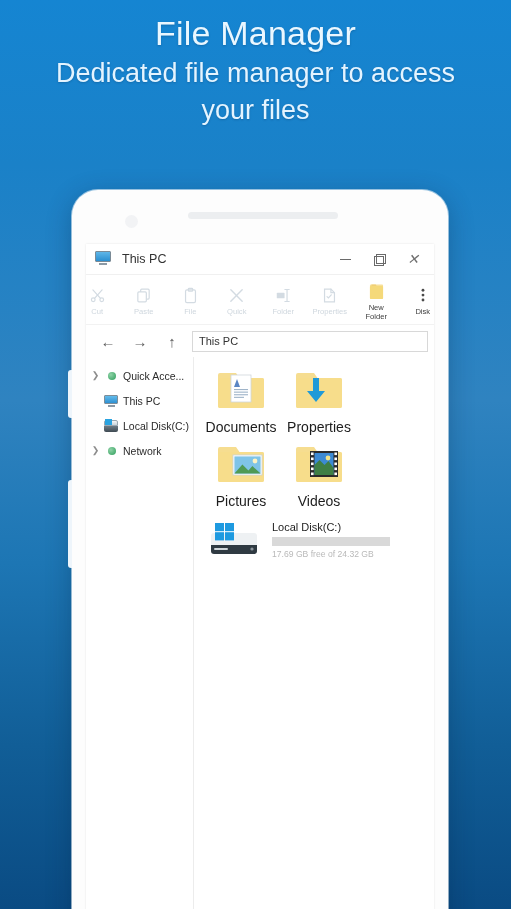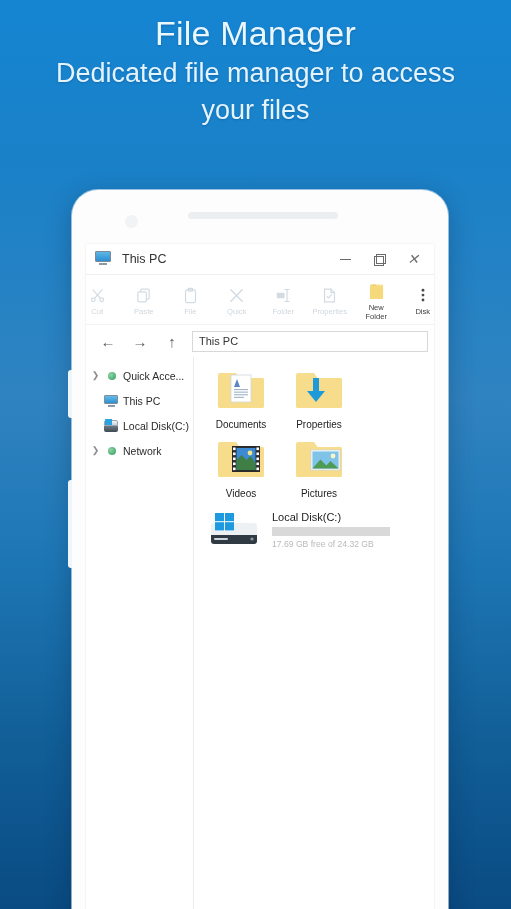--- a/index.html
+++ b/index.html
@@ -254,21 +254,21 @@
   .grid {
     display: flex; flex-wrap: wrap;
     padding-left: 8px;
   }
   .tile {
     width: 78px;
     display: flex; flex-direction: column; align-items: center;
     margin-bottom: 6px;
   }
   .tile .name {
-    font-size: 10px; color: #1d1d1d; margin-top: 3px; text-align: center;
+    font-size: 14px; color: #1d1d1d; margin-top: 3px; text-align: center;
     white-space: nowrap;
   }
 
   
   .drive-row {
     display: flex; align-items: center;
     padding: 6px 14px 0 12px;
     gap: 10px;
   }
   .drive-info { flex: 1 1 auto; min-width: 0; }
@@ -490,20 +490,36 @@
 
           <div class="tile">
             <span>
               <svg width="50" height="45" viewBox="0 0 50 45">
                 <path d="M4 6h16l3.5 5H46a2 2 0 0 1 2 2v26a2 2 0 0 1-2 2H4a2 2 0 0 1-2-2V8a2 2 0 0 1 2-2z" fill="#f6dd90"></path>
                 <rect x="2" y="11" width="46" height="30" rx="2" fill="#f7dd8b"></rect>
                 <path d="M25 11v13h6l-9 11-9-11h6V11z" fill="#1f9ad8"></path>
               </svg>
             </span>
             <span class="name">Properties</span>
+          </div>
+
+          <div class="tile">
+            <span>
+              <svg width="50" height="45" viewBox="0 0 50 45">
+                <path d="M4 6h16l3.5 5H46a2 2 0 0 1 2 2v26a2 2 0 0 1-2 2H4a2 2 0 0 1-2-2V8a2 2 0 0 1 2-2z" fill="#f6dd90"></path>
+                <rect x="2" y="11" width="46" height="30" rx="2" fill="#f7dd8b"></rect>
+                <g transform="translate(17,14)">
+                  <rect x="0" y="0" width="29" height="20" fill="#ffffff" stroke="#c9d2d9" stroke-width="0.8"></rect>
+                  <rect x="1.4" y="1.4" width="26.2" height="17.2" fill="#7fc4e8"></rect>
+                  <path d="M1.4 18.6l8-9 6 6 4-4.5 8.2 7.5z" fill="#4f9a55"></path>
+                  <circle cx="22" cy="6" r="2.4" fill="#fdf3c4"></circle>
+                </g>
+              </svg>
+            </span>
+            <span class="name">Pictures</span>
           </div>
 
           <div class="tile">
             <span>
               <svg width="50" height="45" viewBox="0 0 50 45">
                 <path d="M4 6h16l3.5 5H46a2 2 0 0 1 2 2v26a2 2 0 0 1-2 2H4a2 2 0 0 1-2-2V8a2 2 0 0 1 2-2z" fill="#f6dd90"></path>
                 <rect x="2" y="11" width="46" height="30" rx="2" fill="#f7dd8b"></rect>
                 <g transform="translate(16,10)">
                   <rect x="0" y="0" width="28" height="26" fill="#2b2b2b"></rect>
                   <rect x="4.5" y="2" width="19" height="22" fill="#3c8ad4"></rect>
@@ -520,36 +536,20 @@
                     <rect x="24.4" y="11.5" width="2.6" height="2.6"></rect>
                       <rect x="24.4" y="16.5" width="2.6" height="2.6"></rect>
                     <rect x="24.4" y="21.5" width="2.6" height="2.6"></rect>
                   </g>
                 </g>
               </svg>
             </span>
             <span class="name">Videos</span>
           </div>
 
-          <div class="tile">
-            <span>
-              <svg width="50" height="45" viewBox="0 0 50 45">
-                <path d="M4 6h16l3.5 5H46a2 2 0 0 1 2 2v26a2 2 0 0 1-2 2H4a2 2 0 0 1-2-2V8a2 2 0 0 1 2-2z" fill="#f6dd90"></path>
-                <rect x="2" y="11" width="46" height="30" rx="2" fill="#f7dd8b"></rect>
-                <g transform="translate(17,14)">
-                  <rect x="0" y="0" width="29" height="20" fill="#ffffff" stroke="#c9d2d9" stroke-width="0.8"></rect>
-                  <rect x="1.4" y="1.4" width="26.2" height="17.2" fill="#7fc4e8"></rect>
-                  <path d="M1.4 18.6l8-9 6 6 4-4.5 8.2 7.5z" fill="#4f9a55"></path>
-                  <circle cx="22" cy="6" r="2.4" fill="#fdf3c4"></circle>
-                </g>
-              </svg>
-            </span>
-            <span class="name">Pictures</span>
-          </div>
-
         </div>
 
         <div class="drive-row">
           <span class="big-drive">
             <svg width="56" height="34" viewBox="0 0 56 34">
               <g transform="translate(2,8)">
                 <path d="M6 2h40a3 3 0 0 1 3 3v10H3V5a3 3 0 0 1 3-3z" fill="#eef1f3"></path>
                 <path d="M3 14h46v6a3 3 0 0 1-3 3H6a3 3 0 0 1-3-3z" fill="#2f3a42"></path>
                 <rect x="6" y="17" width="14" height="2" rx="1" fill="#cfd6da"></rect>
                 <circle cx="44" cy="18" r="1.6" fill="#8c969d"></circle>

